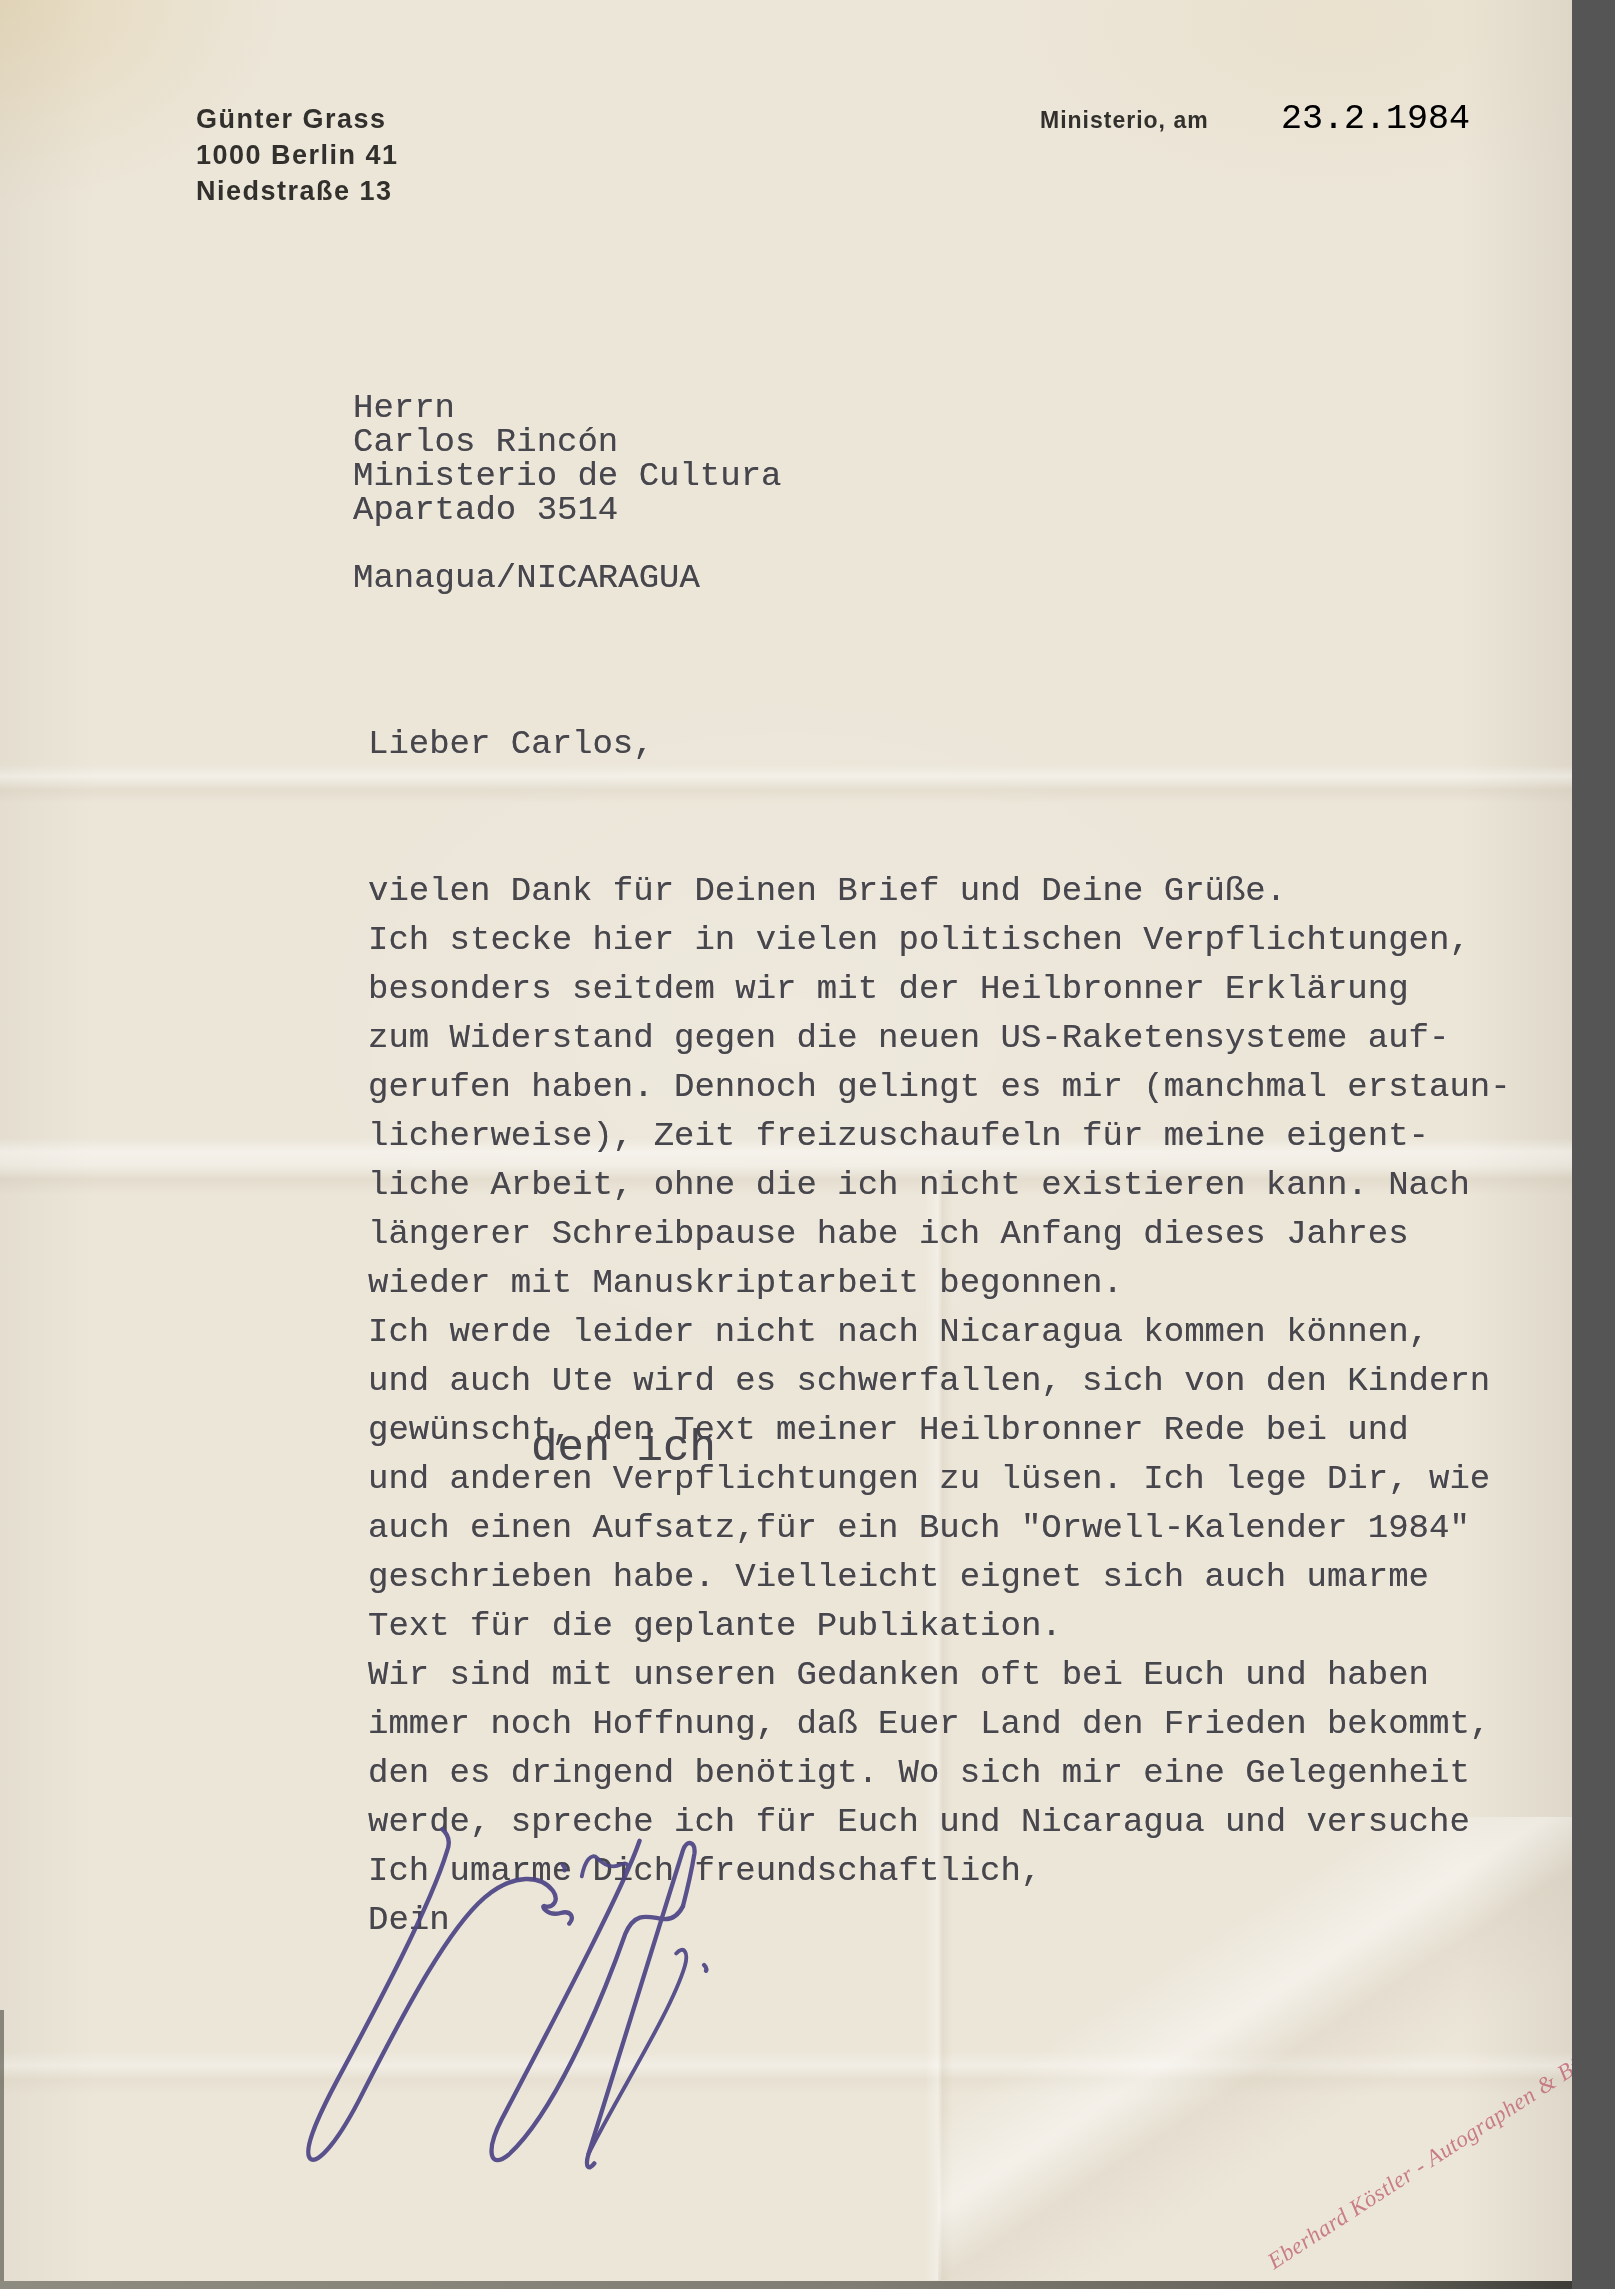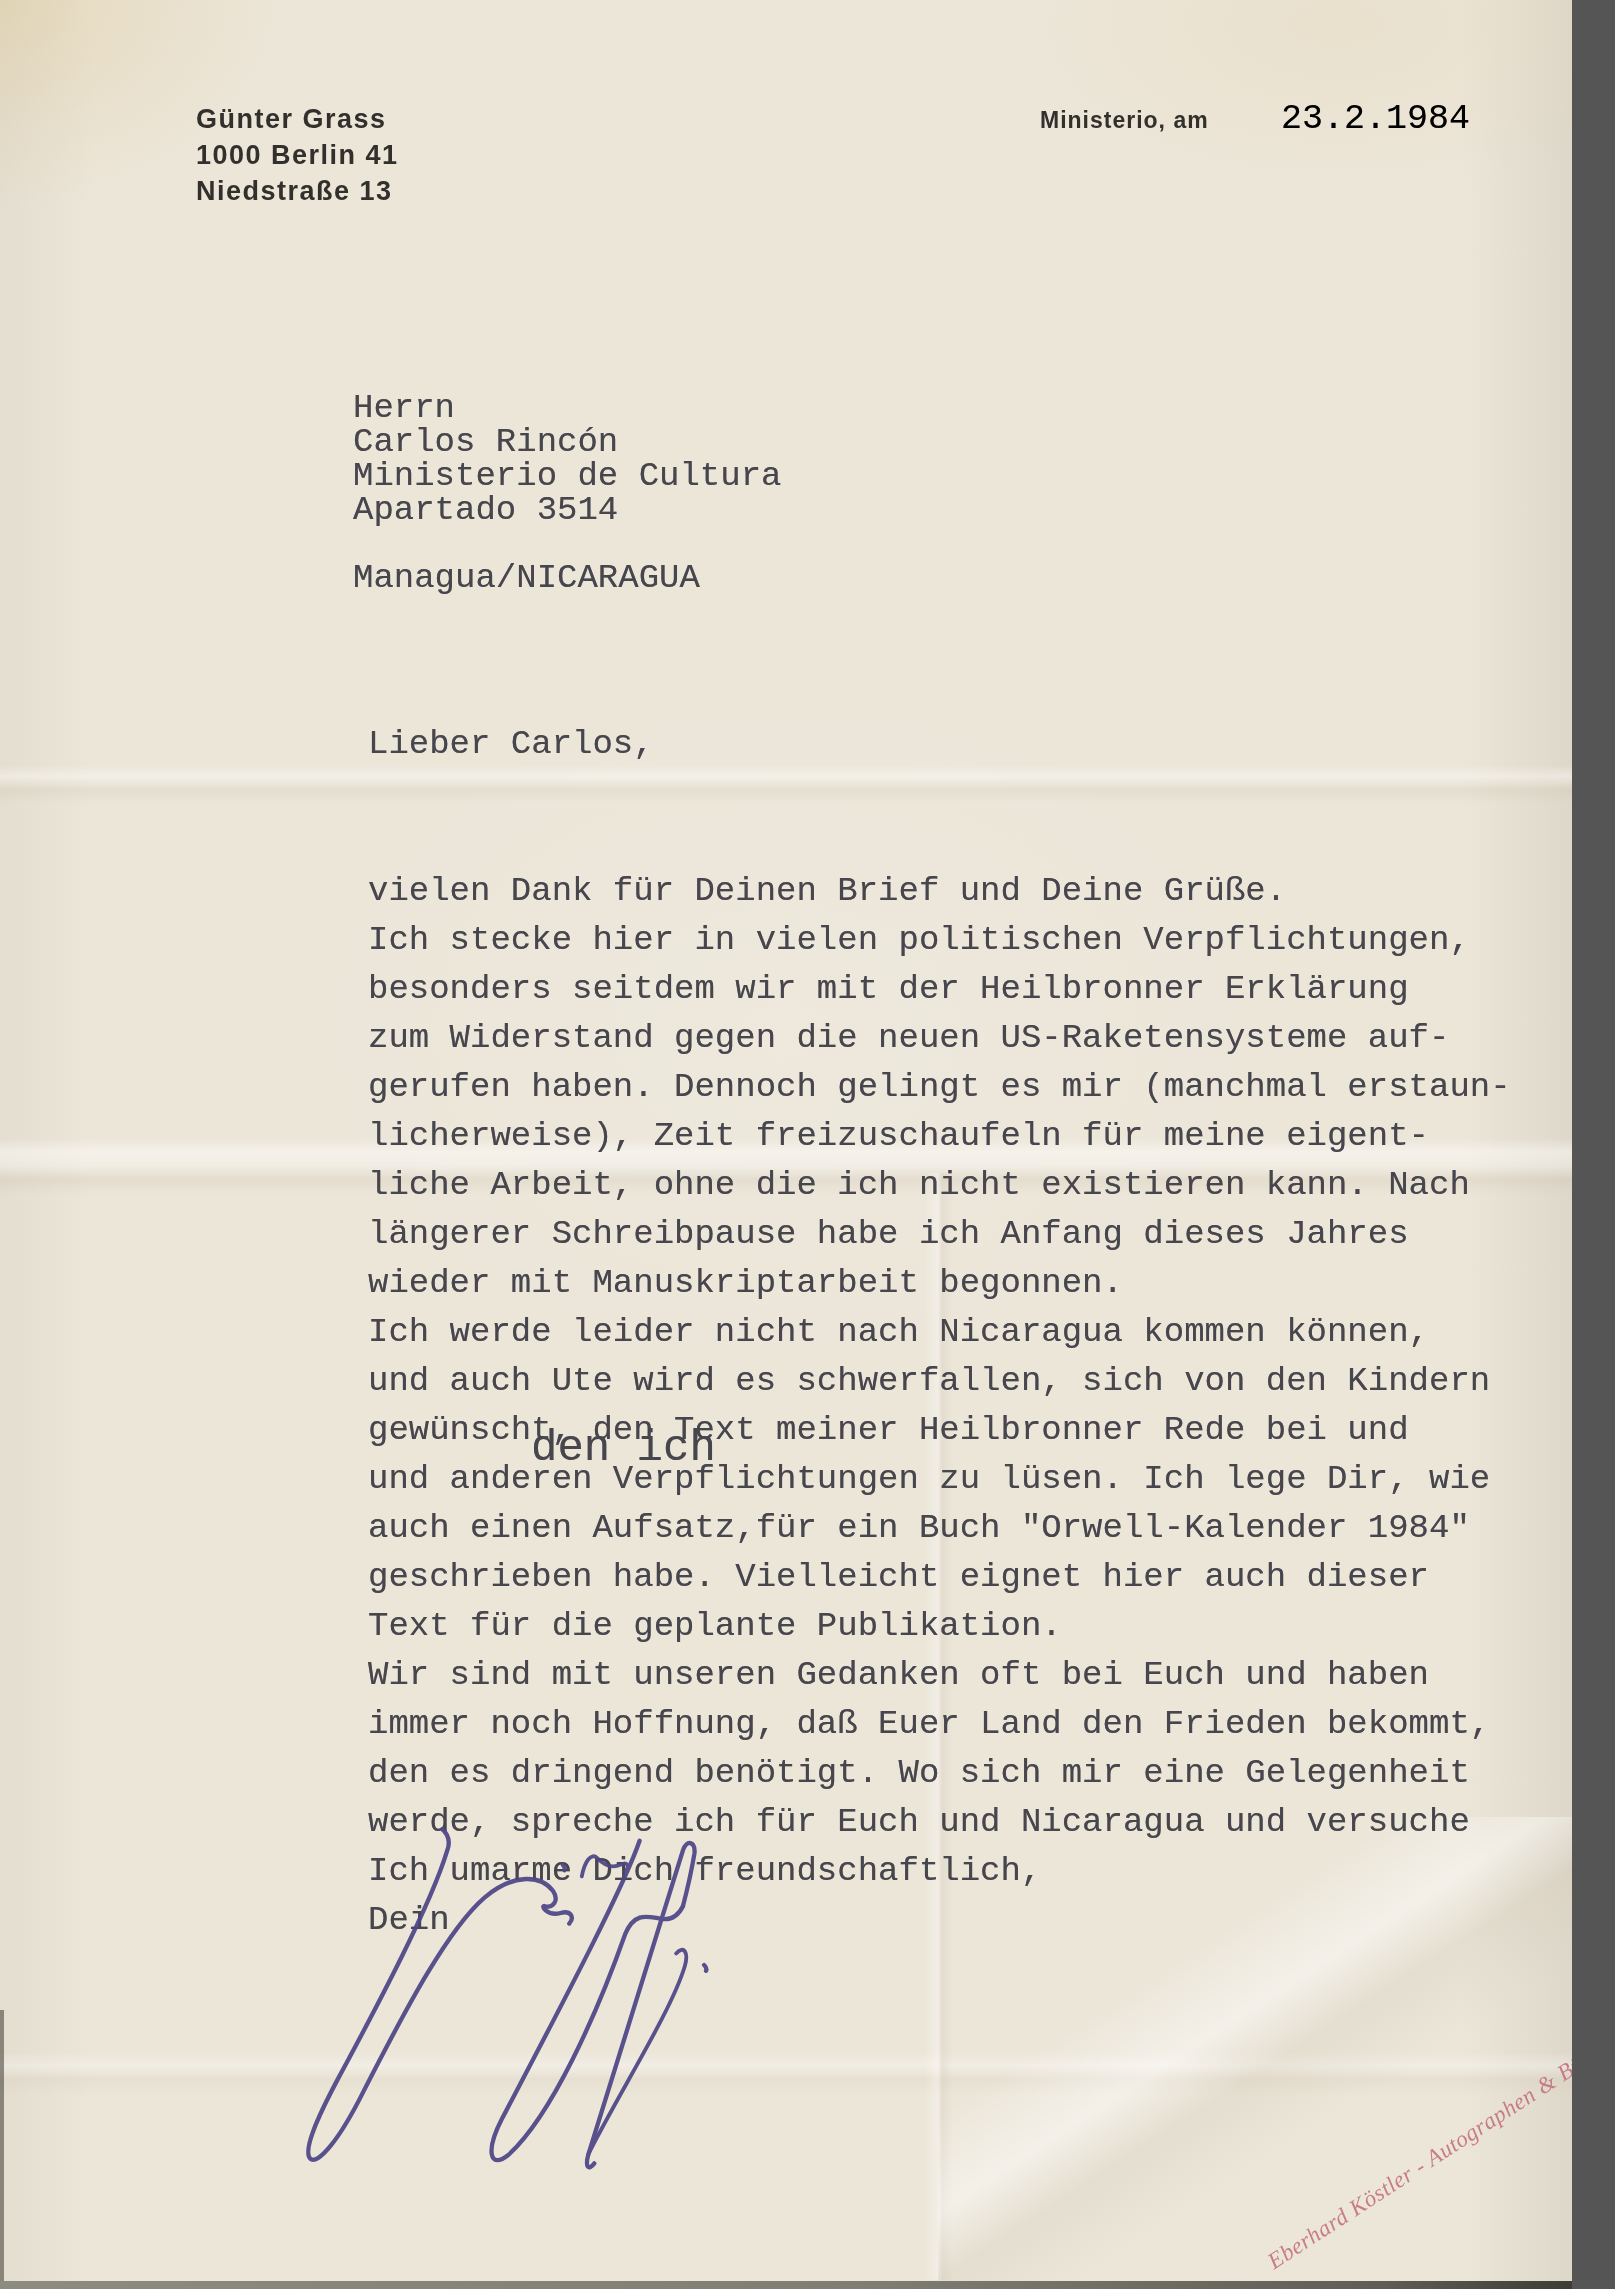--- a/index.html
+++ b/index.html
@@ -108,21 +108,21 @@
       <div class="tline">gerufen haben. Dennoch gelingt es mir (manchmal erstaun-</div>
       <div class="tline">licherweise), Zeit freizuschaufeln für meine eigent-</div>
       <div class="tline">liche Arbeit, ohne die ich nicht existieren kann. Nach</div>
       <div class="tline">längerer Schreibpause habe ich Anfang dieses Jahres</div>
       <div class="tline">wieder mit Manuskriptarbeit begonnen.</div>
       <div class="tline">Ich werde leider nicht nach Nicaragua kommen können,</div>
       <div class="tline">und auch Ute wird es schwerfallen, sich von den Kindern</div>
       <div class="tline">gewünscht, den Text meiner Heilbronner Rede bei und</div>
       <div class="tline">und anderen Verpflichtungen zu lüsen. Ich lege Dir, wie</div>
       <div class="tline">auch einen Aufsatz,für ein Buch "Orwell-Kalender 1984"</div>
-      <div class="tline">geschrieben habe. Vielleicht eignet hier auch dieser</div>
+      <div class="tline">geschrieben habe. Vielleicht eignet sich auch umarme</div>
       <div class="tline">Text für die geplante Publikation.</div>
       <div class="tline">Wir sind mit unseren Gedanken oft bei Euch und haben</div>
       <div class="tline">immer noch Hoffnung, daß Euer Land den Frieden bekommt,</div>
       <div class="tline">den es dringend benötigt. Wo sich mir eine Gelegenheit</div>
       <div class="tline">werde, spreche ich für Euch und Nicaragua und versuche</div>
       <div class="tline">Ich umarme Dich freundschaftlich,</div>
       <div class="tline">Dein</div>
     </div>
 
   <div class="insertion typed">den ich</div>

